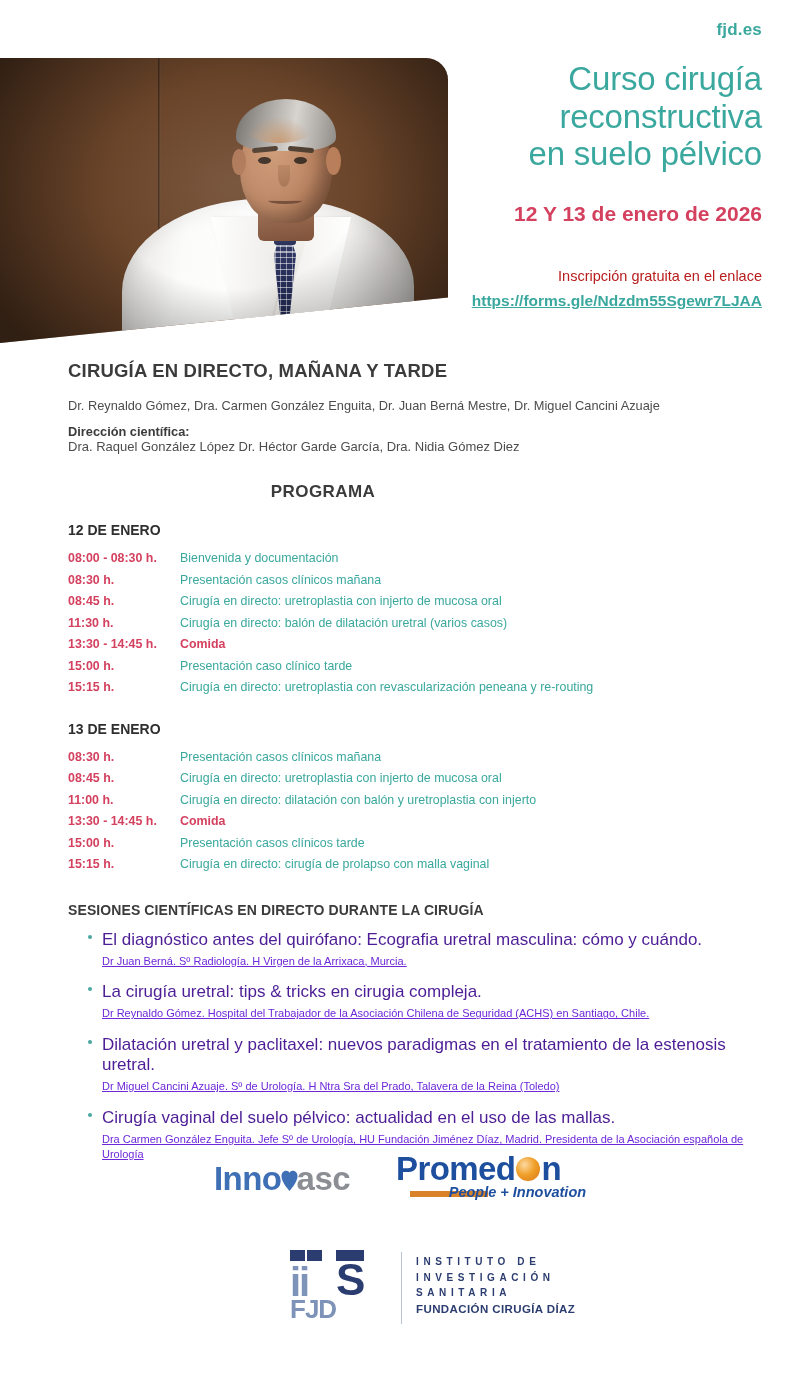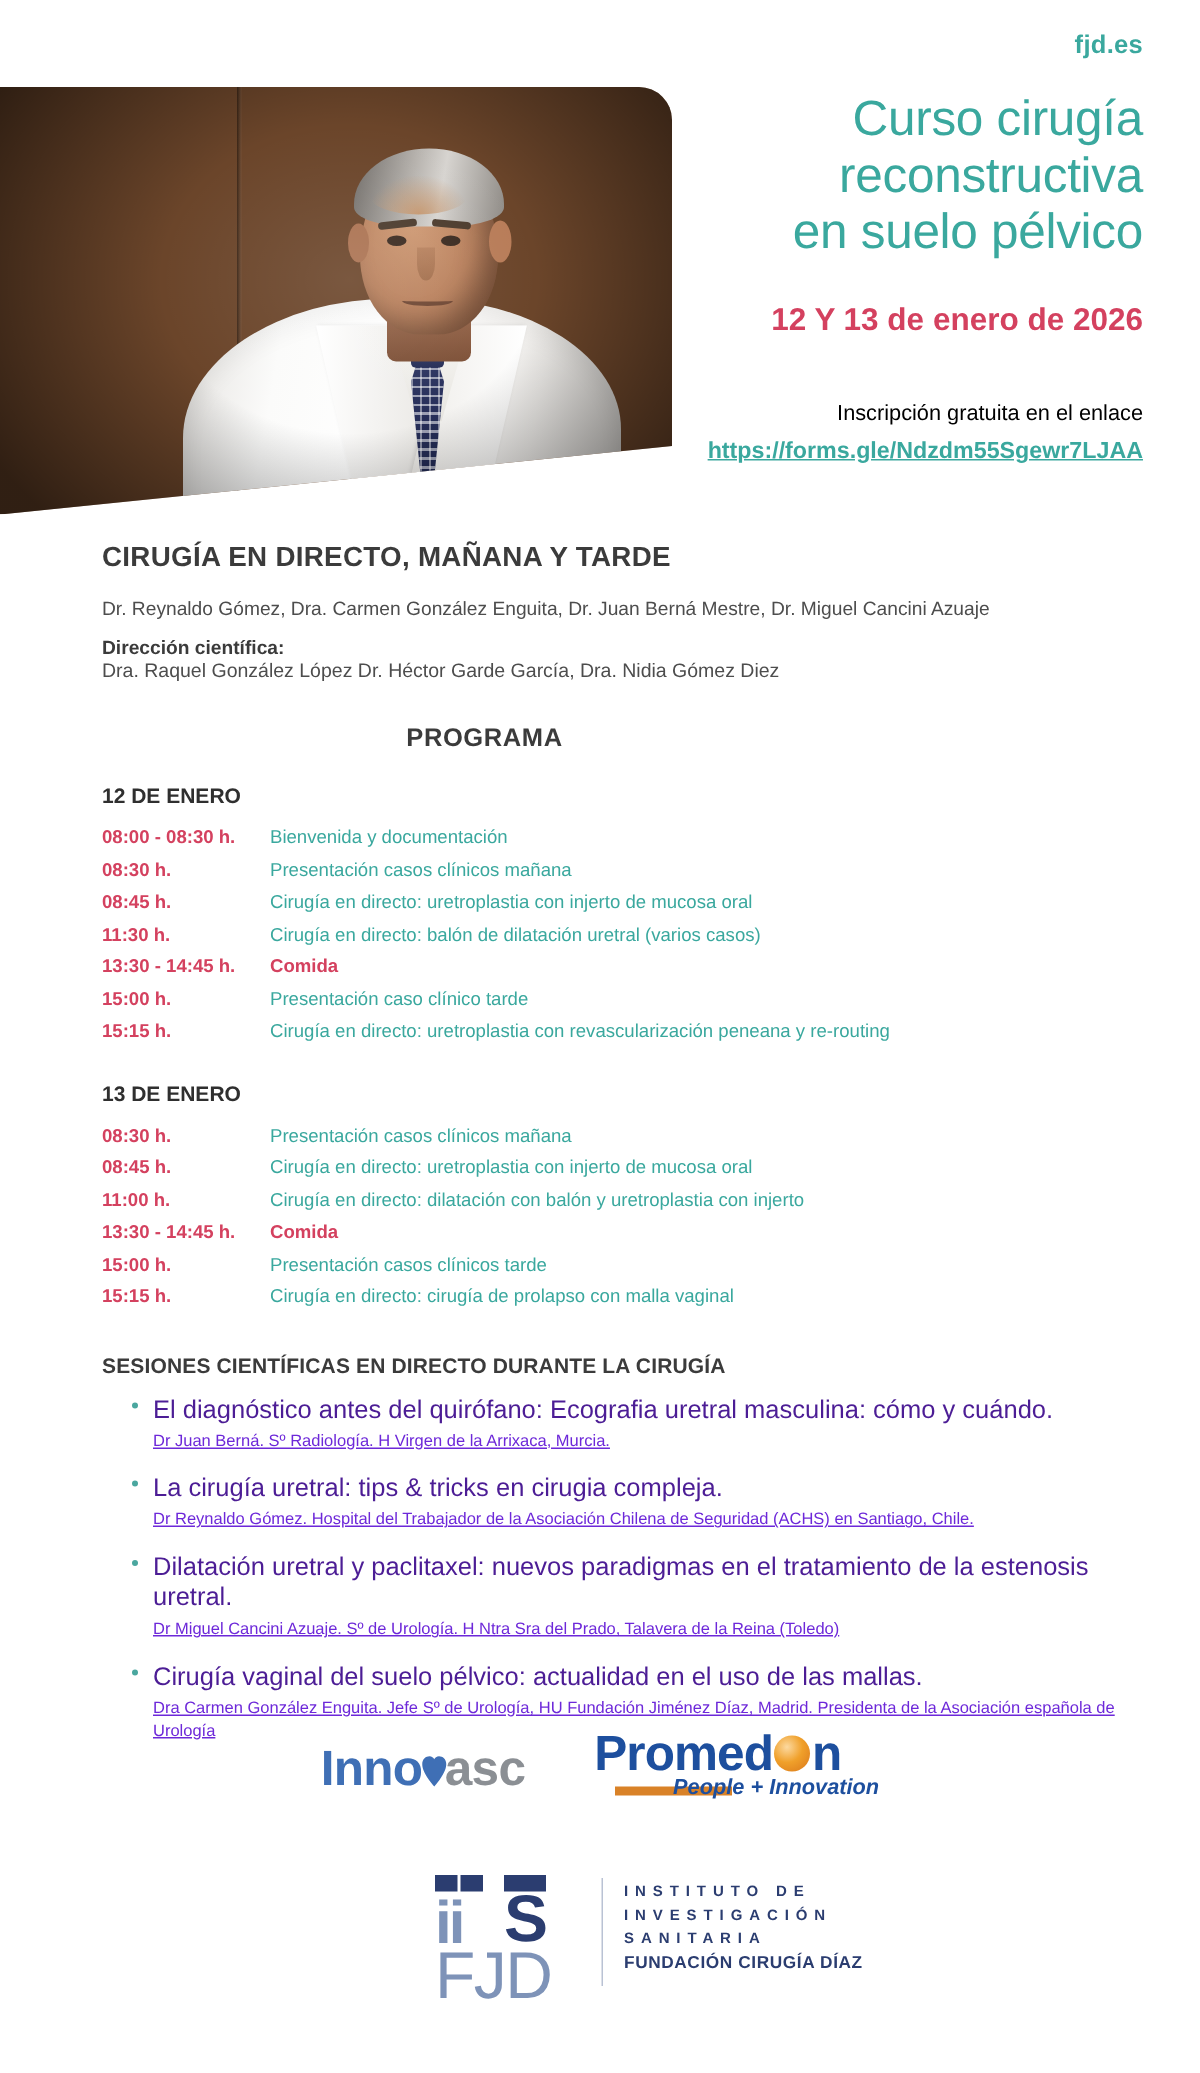--- a/index.html
+++ b/index.html
@@ -126,21 +126,21 @@
     text-align:right; color:#3aa89e;
     font-size:33px; line-height:1.14; font-weight:normal;
     letter-spacing:-.2px;
   }
   .dates{
     position:absolute; right:38px; top:202px; width:330px;
     text-align:right; color:#d4415f; font-weight:bold; font-size:21px;
   }
   .reg-line{
     position:absolute; right:38px; top:268px; width:340px;
-    text-align:right; color:#000000; font-size:14.5px;
+    text-align:right; color:#b91c1c; font-size:14.5px;
   }
   .reg-link{
     position:absolute; right:38px; top:292px; width:400px;
     text-align:right; color:#3aa89e; font-weight:bold; font-size:15.5px;
   }
 
   
   .content{ position:absolute; left:68px; top:360px; width:700px; }
   .h-surgery{
     font-size:18.5px; font-weight:bold; color:#3b3b3b;
@@ -220,21 +220,21 @@
   .iis-sq{ position:absolute; width:15px; height:11px; background:#2b3d70; top:4px; }
   .iis-ii{
     position:absolute; left:0; top:18px; font-size:40px; font-weight:bold;
     color:#7e93b8; letter-spacing:-2px; line-height:.9;
   }
   .iis-s{
     position:absolute; left:46px; top:14px; font-size:44px; font-weight:bold;
     color:#2b3d70; line-height:.9;
   }
   .iis-fjd{
-    position:absolute; left:0; top:52px; font-size:44px; font-weight:normal;
+    position:absolute; left:0; top:52px; font-size:26px; font-weight:bold;
     color:#7e93b8; letter-spacing:-1px; line-height:.9;
   }
   .iis-div{ width:1px; background:#b9c2d4; margin:6px 14px 6px 6px; }
   .iis-txt{ padding-top:8px; }
   .iis-txt .l{
     font-size:10px; font-weight:bold; color:#2b3d70;
     letter-spacing:4.6px; line-height:1.55;
   }
   .iis-txt .l4{ letter-spacing:.4px; font-size:11.5px; }
 </style>

